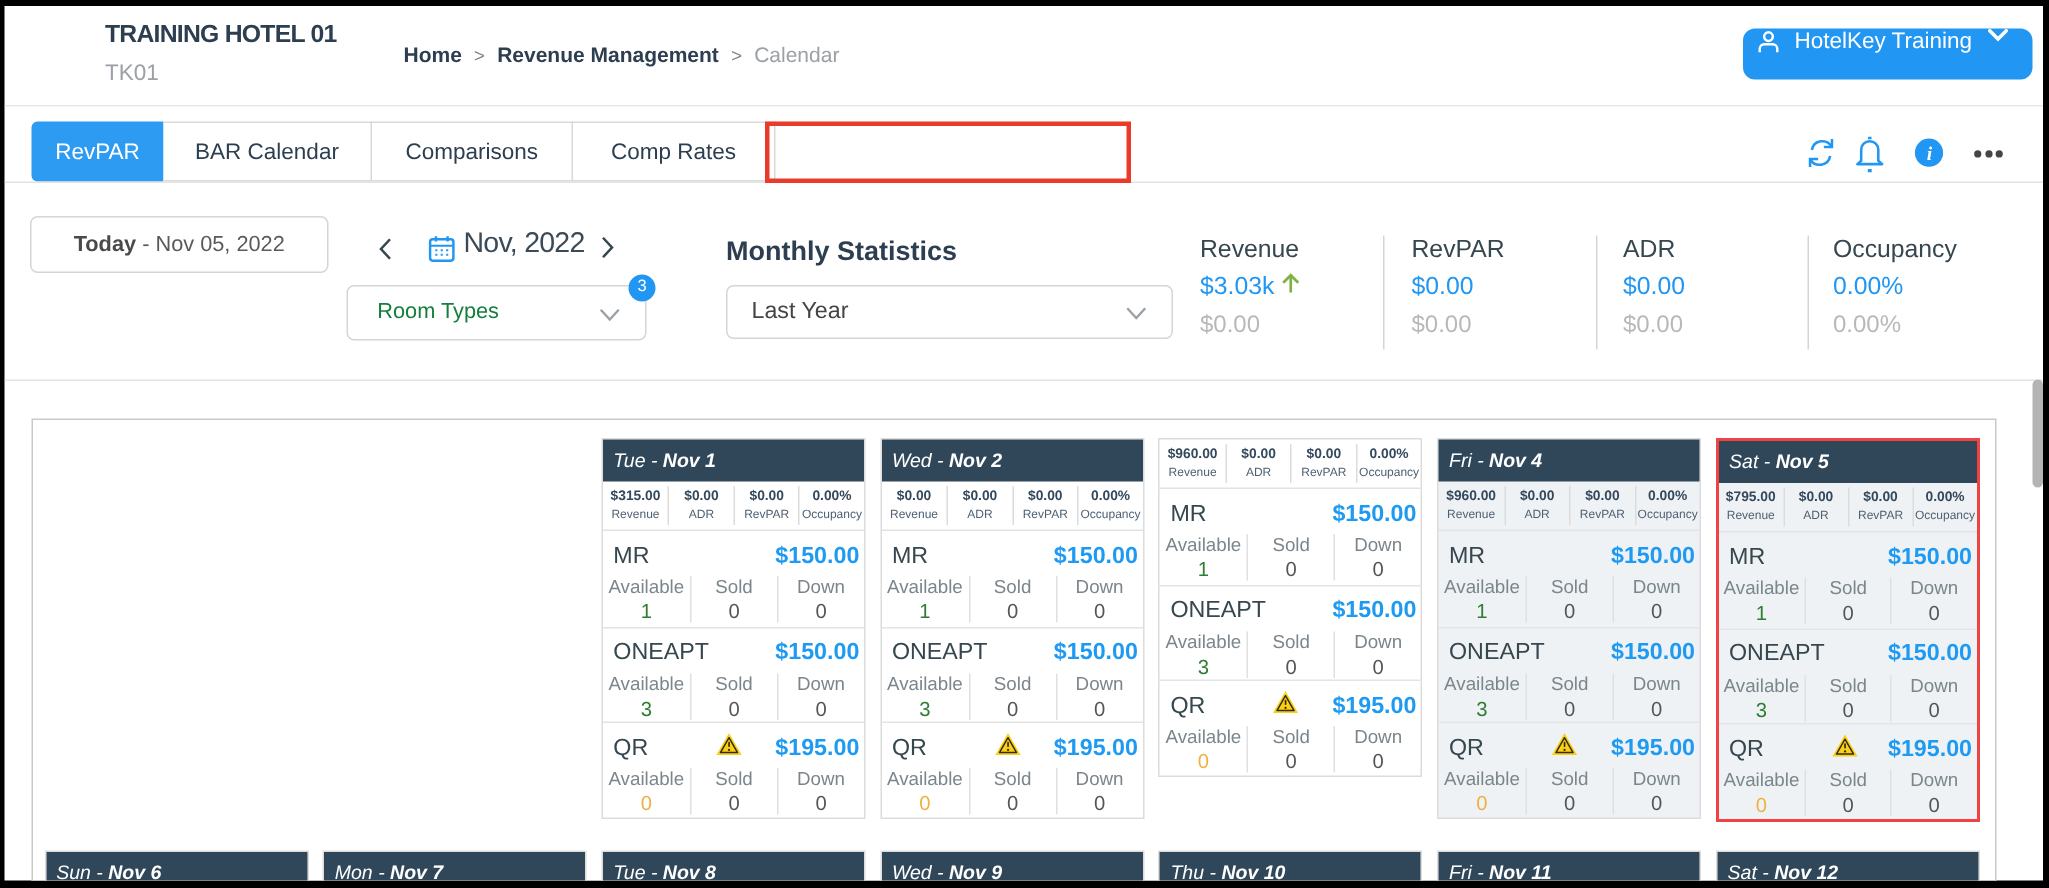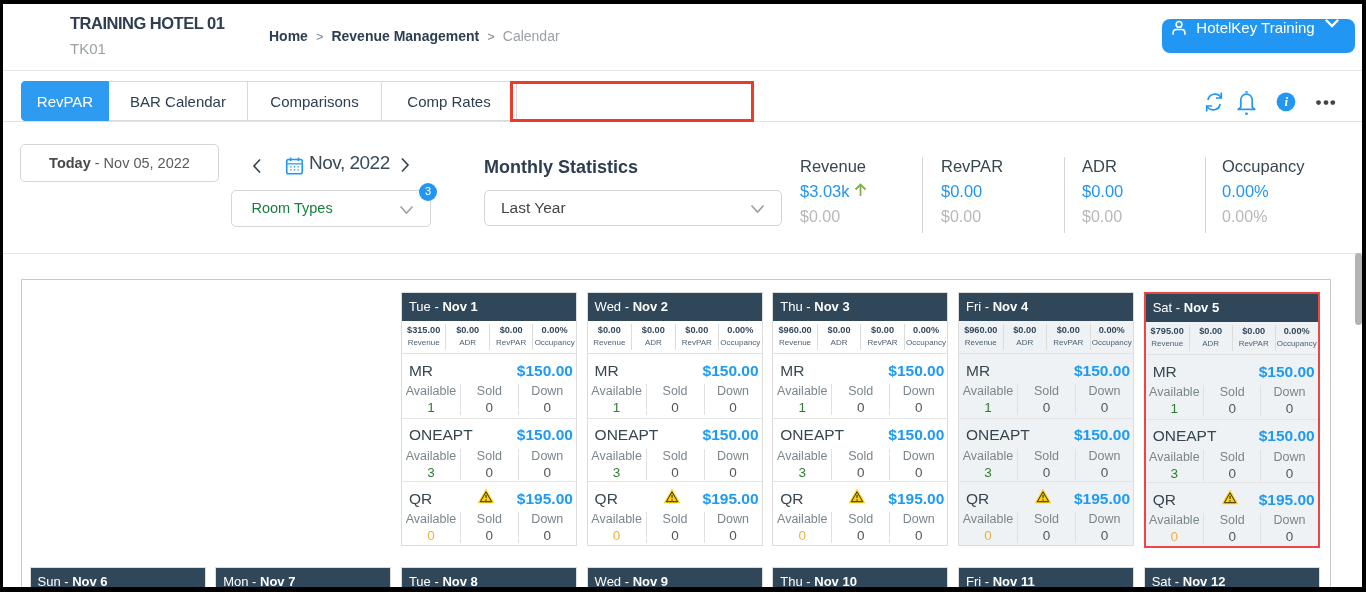--- a/index.html
+++ b/index.html
@@ -45,21 +45,21 @@
   .stat .v1 { font-size:16.5px; color:#2196f3; margin-top:6px; }
   .stat .v2 { font-size:16px; color:#b8b8b8; margin-top:7px; }
   .sdiv { position:absolute; top:153px; width:1px; height:76px; background:#d5d5d5; }
   
   #panel { left:17.5px; top:275px; width:1310px; height:312px; border:1px solid #c9c9c9; background:#fff; }
   #thumb { left:1351.5px; top:249px; width:7px; height:72px; background:#b4b4b4; border-radius:4px; }
   
   .card { position:absolute; width:176px; background:#fff; border:1px solid #dcdcdc; }
   .card.wk { background:#eff2f4; }
   .card.today { border:2px solid #ef4444; }
-  .dhead { height:28px; background:#304759; color:#fff; font-size:13px; line-height:28px; padding-left:7px; white-space:nowrap; }
+  .dhead { height:28px; background:#304759; color:#fff; font-size:13px; line-height:28px; padding-left:7px; white-space:nowrap;font-style:italic; }
   .dhead b { font-weight:bold; }
   .mstats { display:flex; height:33px; align-items:center; border-bottom:1px solid #e2e2e2; }
   .mstats .mc { width:25%; text-align:center; height:26px; padding-top:1px; }
   .mstats .mc + .mc { border-left:1px solid #dcdcdc; }
   .mc .mv { font-size:9.2px; font-weight:bold; color:#33485b; line-height:11px; }
   .mc .ml { font-size:8px; color:#4e6173; margin-top:2px; }
   .rrow { height:63.5px; }
   .rrow + .rrow { border-top:1px solid #e4e4e4; }
   .r1 { height:28px; padding:5px 3px 0 7px; display:flex; align-items:center; position:relative; }
   .rcode { font-size:15.5px; color:#37474f; flex:1; }
@@ -356,21 +356,20 @@
               <div class="cv">0</div>
             </div>
       <div class="cell">
               <div class="cl">Down</div>
               <div class="cv">0</div>
             </div>
     </div>
   </div>
       </div>
       <div class="card abs" style="left:769.3px; top:288px;">
-        <div class="dhead">Thu - <b>Nov 3</b></div>
         <div class="mstats">
       <div class="mc">
             <div class="mv">$960.00</div>
             <div class="ml">Revenue</div>
           </div>
       <div class="mc">
             <div class="mv">$0.00</div>
             <div class="ml">ADR</div>
           </div>
       <div class="mc">

